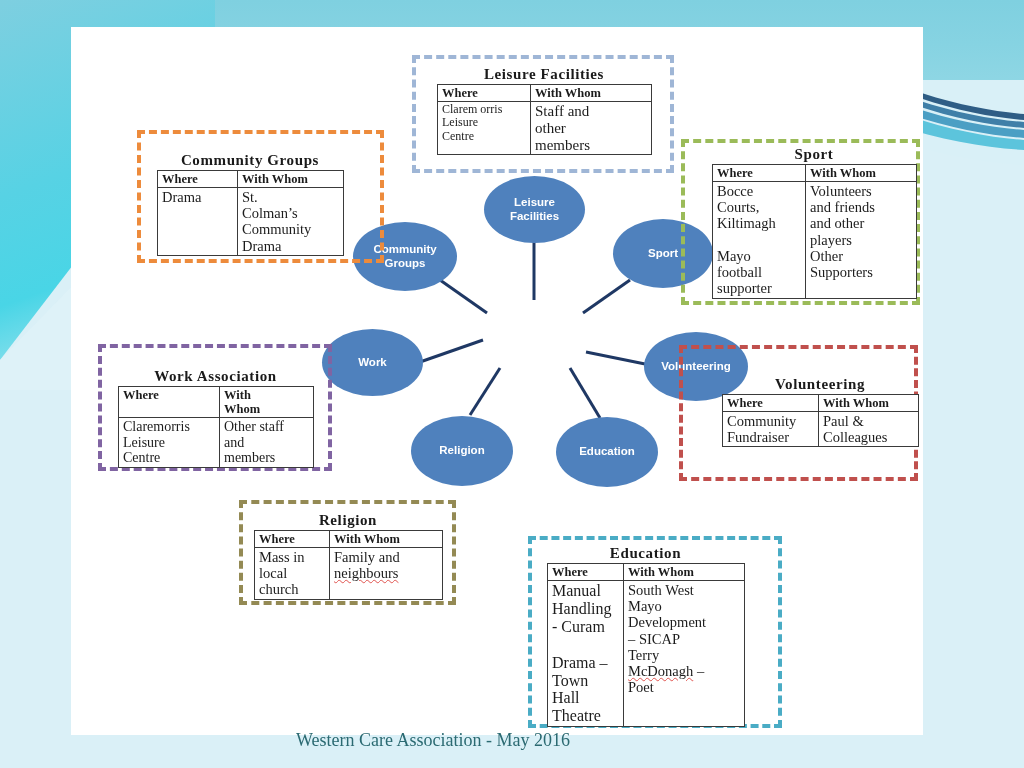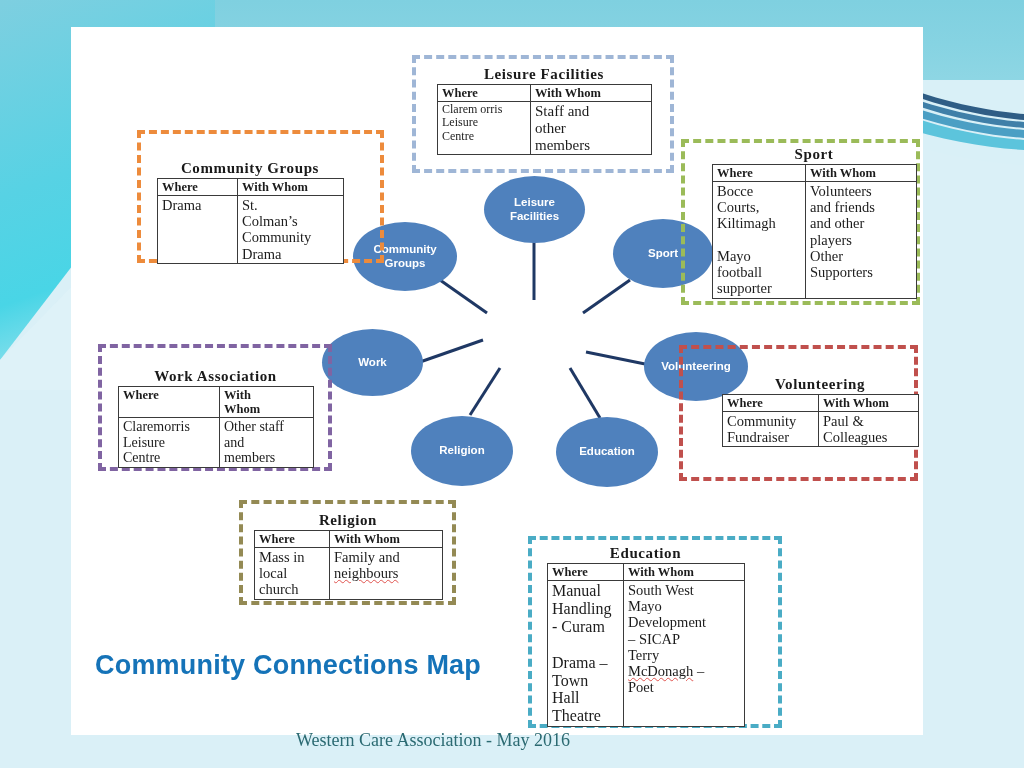--- a/index.html
+++ b/index.html
@@ -149,21 +149,21 @@
         </thead>
       <tbody>
           <tr>
         <td style="font-size:12px;">Clarem orris<br>Leisure<br>Centre</td>
         <td style="font-size:15px;">Staff and<br>other<br>members</td>
       </tr>
         </tbody>
     </table>
   </div>
 
-  <div class="infobox" style="left:157px;top:160px;width:186px;">
+  <div class="infobox" style="left:157px;top:152px;width:186px;">
     <div class="cap" style="font-size:15px;">Community Groups</div>
     <table class="tbl" style="width:186px;font-size:14px;">
       <colgroup>
           <col style="width:80px">
           <col style="width:106px">
         </colgroup>
       <thead>
           <tr>
         <th style="font-size:12.5px;">Where</th>
         <th style="font-size:12.5px;">With Whom</th>
@@ -281,16 +281,15 @@
         </thead>
       <tbody>
           <tr>
         <td style="font-size:16px;">Manual<br>Handling<br>- Curam<br>&nbsp;<br>Drama –<br>Town<br>Hall<br>Theatre</td>
         <td style="font-size:14.5px;">South West<br>Mayo<br>Development<br>– SICAP<br>Terry<br><span class="sp">McDonagh</span> –<br>Poet</td>
       </tr>
         </tbody>
     </table>
   </div>
 
-  <div class="slide-title" style="color: rgb(21, 115, 184);">Community Connections Map</div>
   <div class="footer-note">Western Care Association - May 2016</div>
 
 </div>
 
 </body></html>

